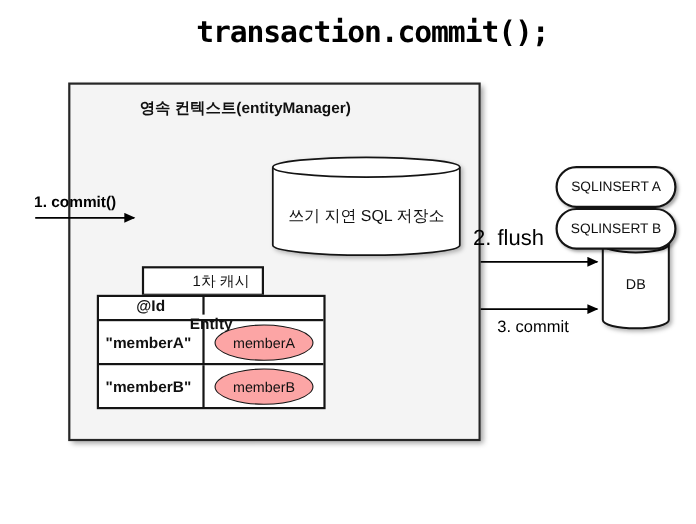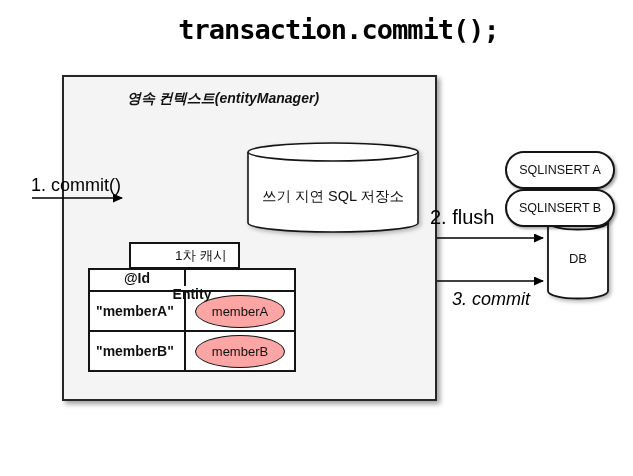--- a/index.html
+++ b/index.html
@@ -13,21 +13,21 @@
     text-align:center; font-family:"DejaVu Sans Mono", monospace;
     font-weight:bold; font-size:27px; letter-spacing:-1px; color:#000;
   }
   .pc-box {
     position:absolute; left:62px; top:75px; width:375px; height:326px;
     background:#f4f4f4; border:2px solid #262626;
     box-shadow:3px 3px 5px rgba(0,0,0,0.38); z-index:1;
   }
   .pc-label {
     position:absolute; left:62px; top:90px; width:322px; text-align:center;
-    font-weight:bold; font-size:14px; z-index:3;font-style:italic;
+    font-weight:bold; font-size:14px; z-index:3;
   }
   svg.overlay { position:absolute; left:0; top:0; z-index:2; pointer-events:none; }
   .store-label {
     position:absolute; left:253px; top:187px; width:160px; text-align:center;
     font-size:14.5px; z-index:3;
   }
   .cache-tab {
     position:absolute; left:129px; top:242px; width:111px; height:27px;
     background:#fff; border:2px solid #141414; display:flex; align-items:center;
     justify-content:center; font-size:13.5px; z-index:3;padding-left:33px;
@@ -57,23 +57,23 @@
     align-items:center; justify-content:center;
     font-size:12.5px; line-height:1.2; box-shadow:2px 2px 3px rgba(0,0,0,0.35);
   }
   .sql-note-a { left:505px; top:151px; z-index:5; }
   .sql-note-b { left:505px; top:189px; z-index:6; }
   .db-label {
     position:absolute; left:556px; top:251px; width:44px; text-align:center;
     font-size:13px; z-index:3;
   }
   .arrow-label { position:absolute; z-index:3; color:#000; }
-  .lbl-commit-in { left:31px; top:175px; font-size:18px; }
+  .lbl-commit-in { left:31px; top:175px; font-size:14px;font-weight:bold; }
   .lbl-flush    { left:430px; top:206px; font-size:20px; }
-  .lbl-commit-db{ left:452px; top:289px; font-size:18px;font-style:italic; }
+  .lbl-commit-db{ left:452px; top:289px; font-size:15px; }
 </style>
 </head>
 <body>
 
 <div id="stage">
 
   <div class="title">transaction.commit();</div>
 
   <div class="pc-box"></div>
   <div class="pc-label">영속 컨텍스트(entityManager)</div>

